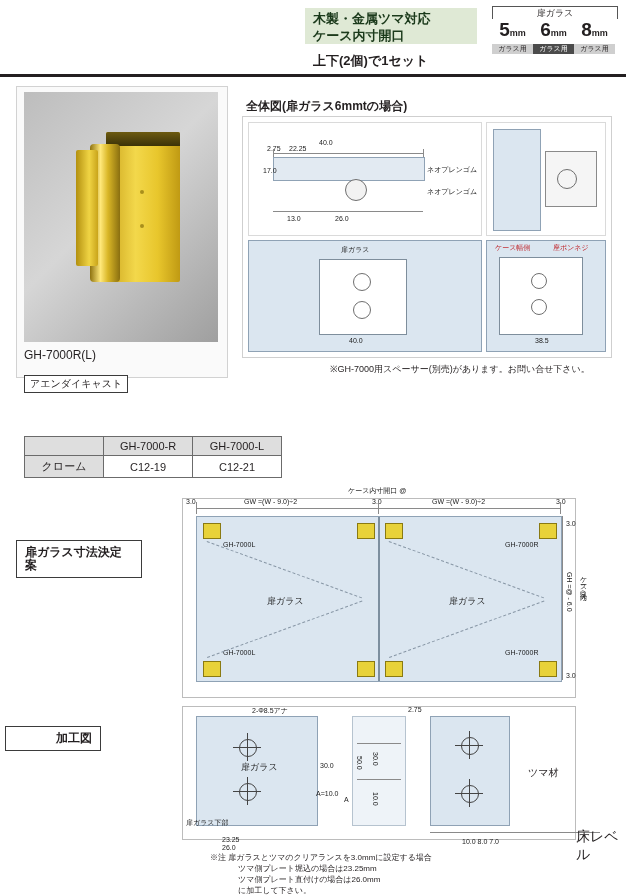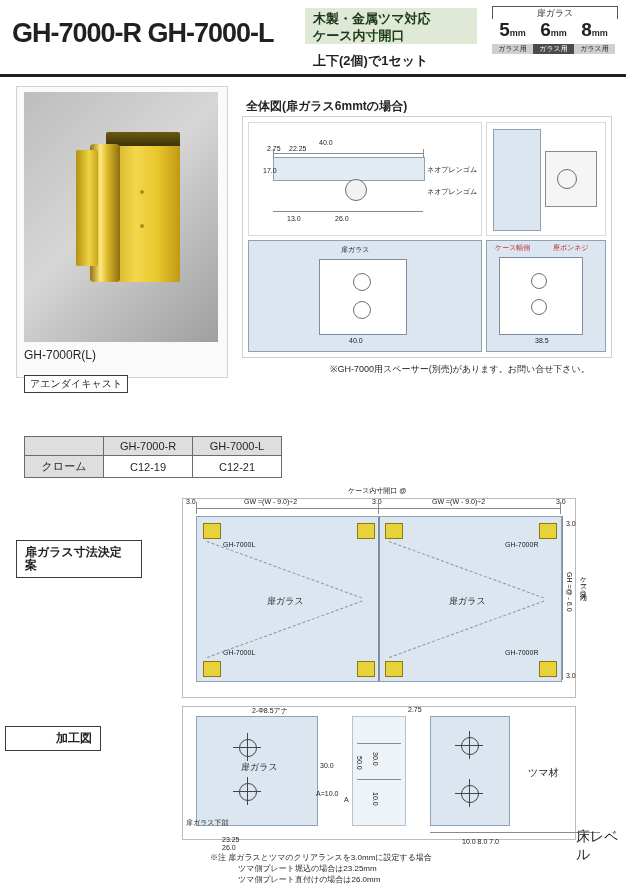--- a/index.html
+++ b/index.html
@@ -115,21 +115,20 @@
   .hline{position:absolute;background:#8a8a8a;height:1px;}
   .dash{position:absolute;border-top:1px dashed #8796a5;}
   .redtxt{color:#c0272d;}
 </style>
 </head>
 <body>
 
 <div class="page">
 
   <div class="header">
-    <div class="hdr-title">GH-7000-R  GH-7000-L</div>
 
     <div class="hdr-green">
       <span>木製・金属ツマ対応</span>
       <span>ケース内寸開口</span>
     </div>
     <div class="hdr-sub">上下(2個)で1セット</div>
 
     <div class="glass-box">扉ガラス</div>
     <div class="glass-opts">
       <div class="gopt">
@@ -310,15 +309,16 @@
   </div>
   <div class="tsuma-lbl">ツマ材</div>
   <div class="hline" style="left:430px;top:832px;width:170px;"></div>
   <div class="floor-lbl">床レベル</div>
   <div class="dim" style="left:462px;top:838px;">10.0  8.0  7.0</div>
 
   <div class="foot-note">
     <div>※注 扉ガラスとツマのクリアランスを3.0mmに設定する場合</div>
     <div style="padding-left:28px;">ツマ側プレート堀込の場合は23.25mm</div>
     <div style="padding-left:28px;">ツマ側プレート直付けの場合は26.0mm</div>
+    <div style="padding-left:28px;">に加工して下さい。</div>
   </div>
 
 </div>
 
 </body></html>

